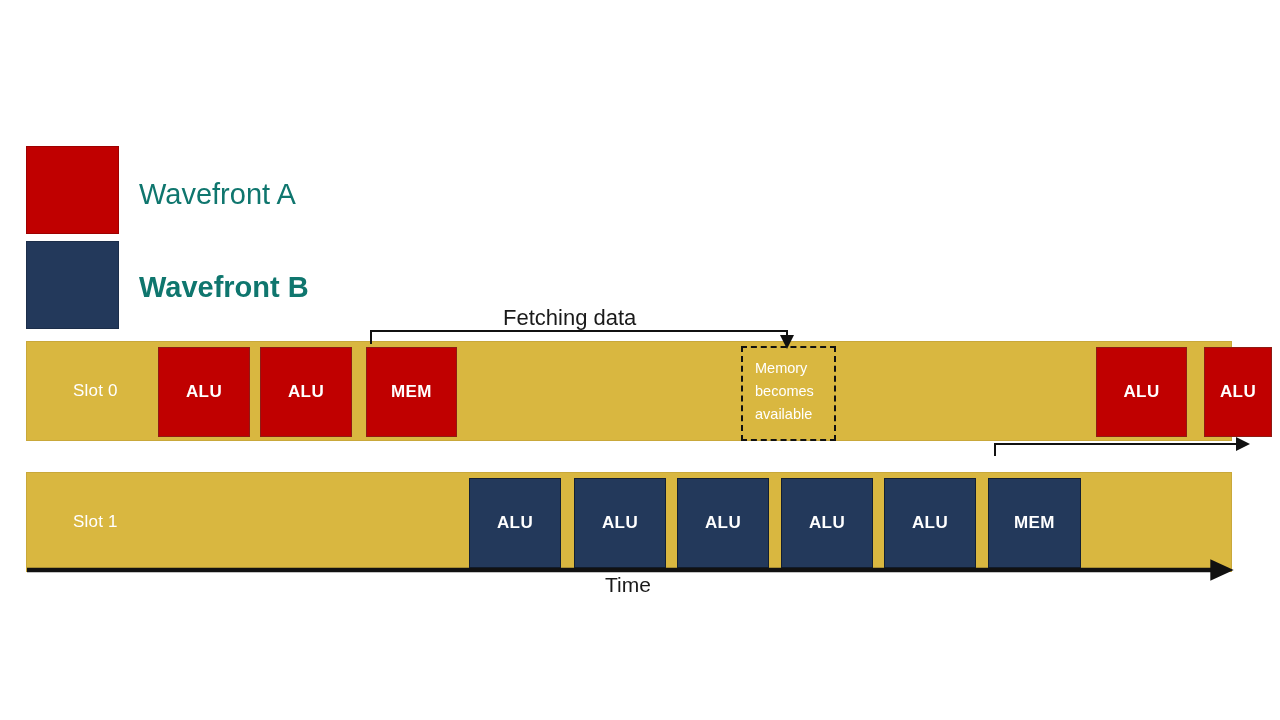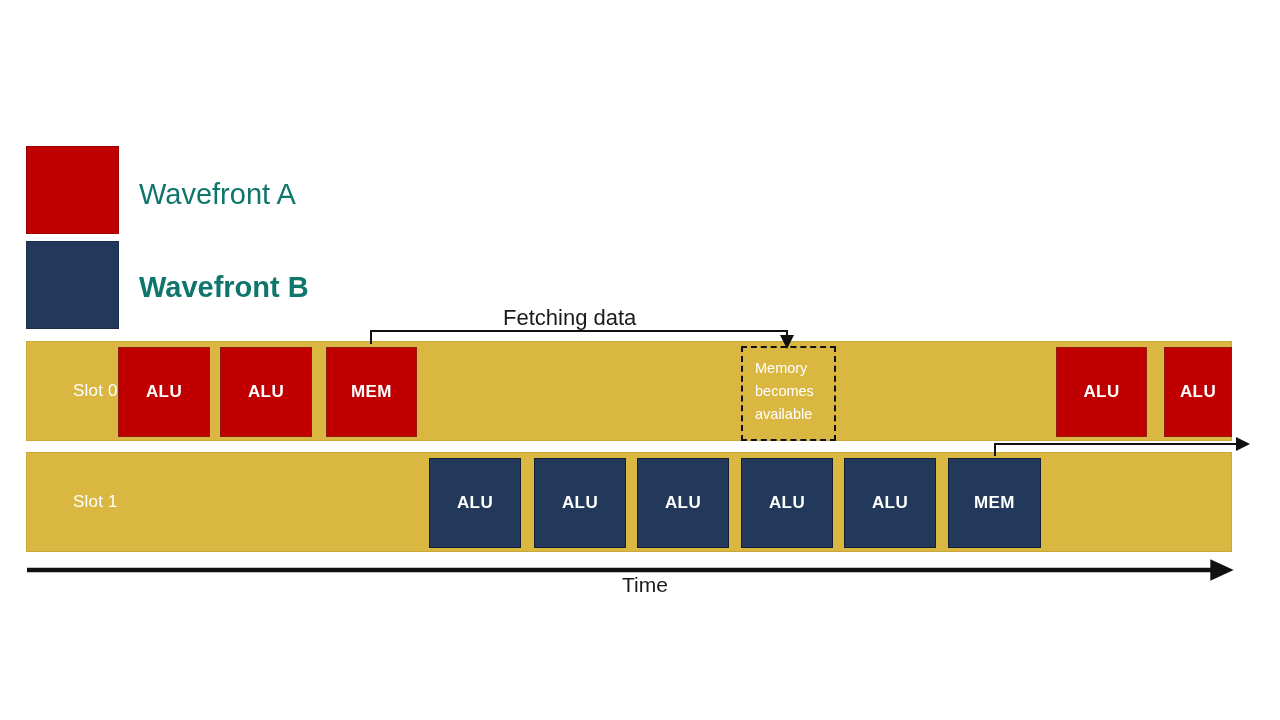--- a/index.html
+++ b/index.html
@@ -42,21 +42,21 @@
   .slot-bar {
     position: absolute;
     left: 26px;
     width: 1206px;
     height: 100px;
     background: #D9B740;
     border: 1px solid #C9A83A;
     box-sizing: border-box;
   }
   #slot-0-bar { top: 341px; }
-  #slot-1-bar { top: 452px; padding-left: 8px; }
+  #slot-1-bar { top: 472px; padding-left: 8px; }
 
   .slot-label {
     position: absolute;
     left: 14px;
     top: 50%;
     transform: translateY(-50%);
     font-size: 17px;
     color: #FFFFFF;
     letter-spacing: .2px;
     white-space: nowrap;
@@ -71,20 +71,21 @@
     box-sizing: border-box;
     border: 1px solid #7a2118;
     display: flex;
     align-items: center;
     justify-content: center;
     color: #FFFFFF;
     font-size: 17px;
     font-weight: bold;
     letter-spacing: .4px;
     overflow: hidden;
+    margin-left: 40px;
   }
   .task-block.red   { background: #C00000; border-color: #8f1b14; }
   .task-block.navy  { background: #23395B; border-color: #121f33; }
 
   
   #memory-available-box {
     position: absolute;
     left: 714px;
     top: 4px;
     width: 95px;
@@ -117,21 +118,20 @@
     white-space: nowrap;
   }
   #time-label {
     position: absolute;
     left: 0;
     top: 573px;
     width: 1256px;
     text-align: center;
     font-size: 21px;
     color: #1a1a1a;
-    margin-left: 17px;
   }
 </style>
 </head>
 <body>
 
 <div class="legend-swatch" id="legend-swatch-a"></div>
 <div class="legend-label" id="legend-label-a">Wavefront A</div>
 
 <div class="legend-swatch" id="legend-swatch-b"></div>
 <div class="legend-label" id="legend-label-b">Wavefront B</div>

